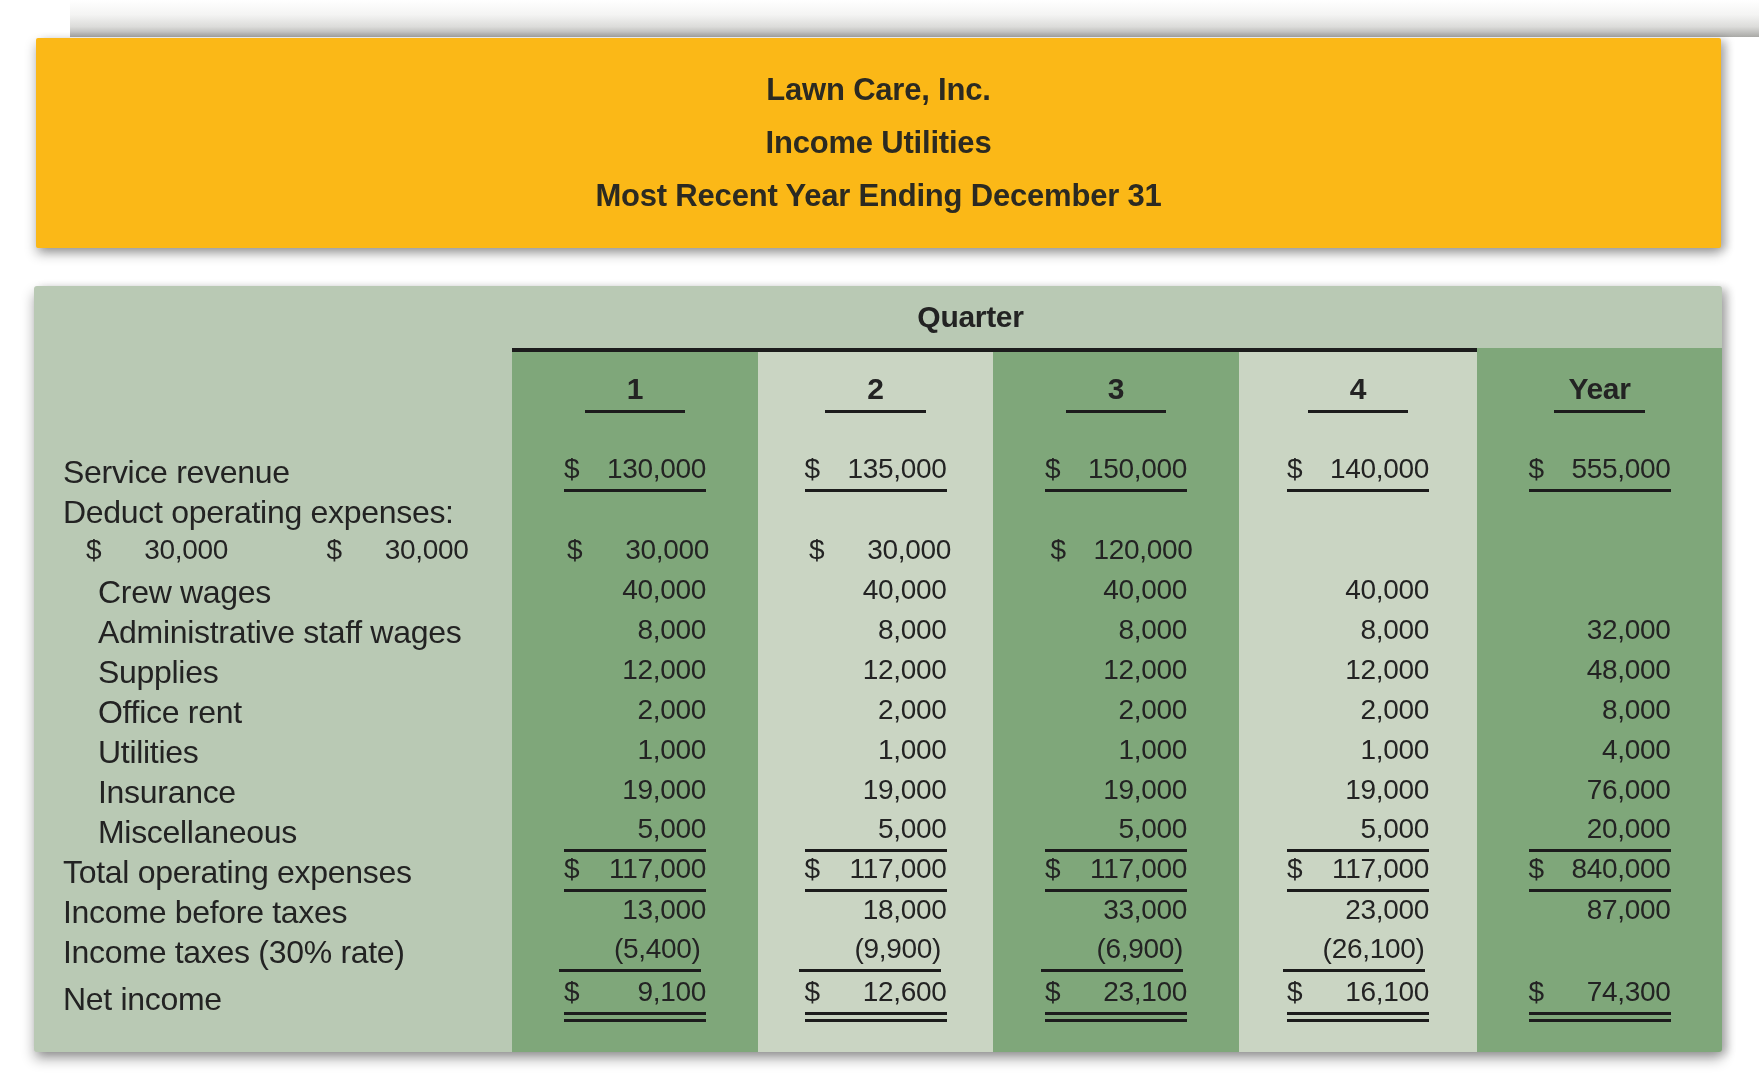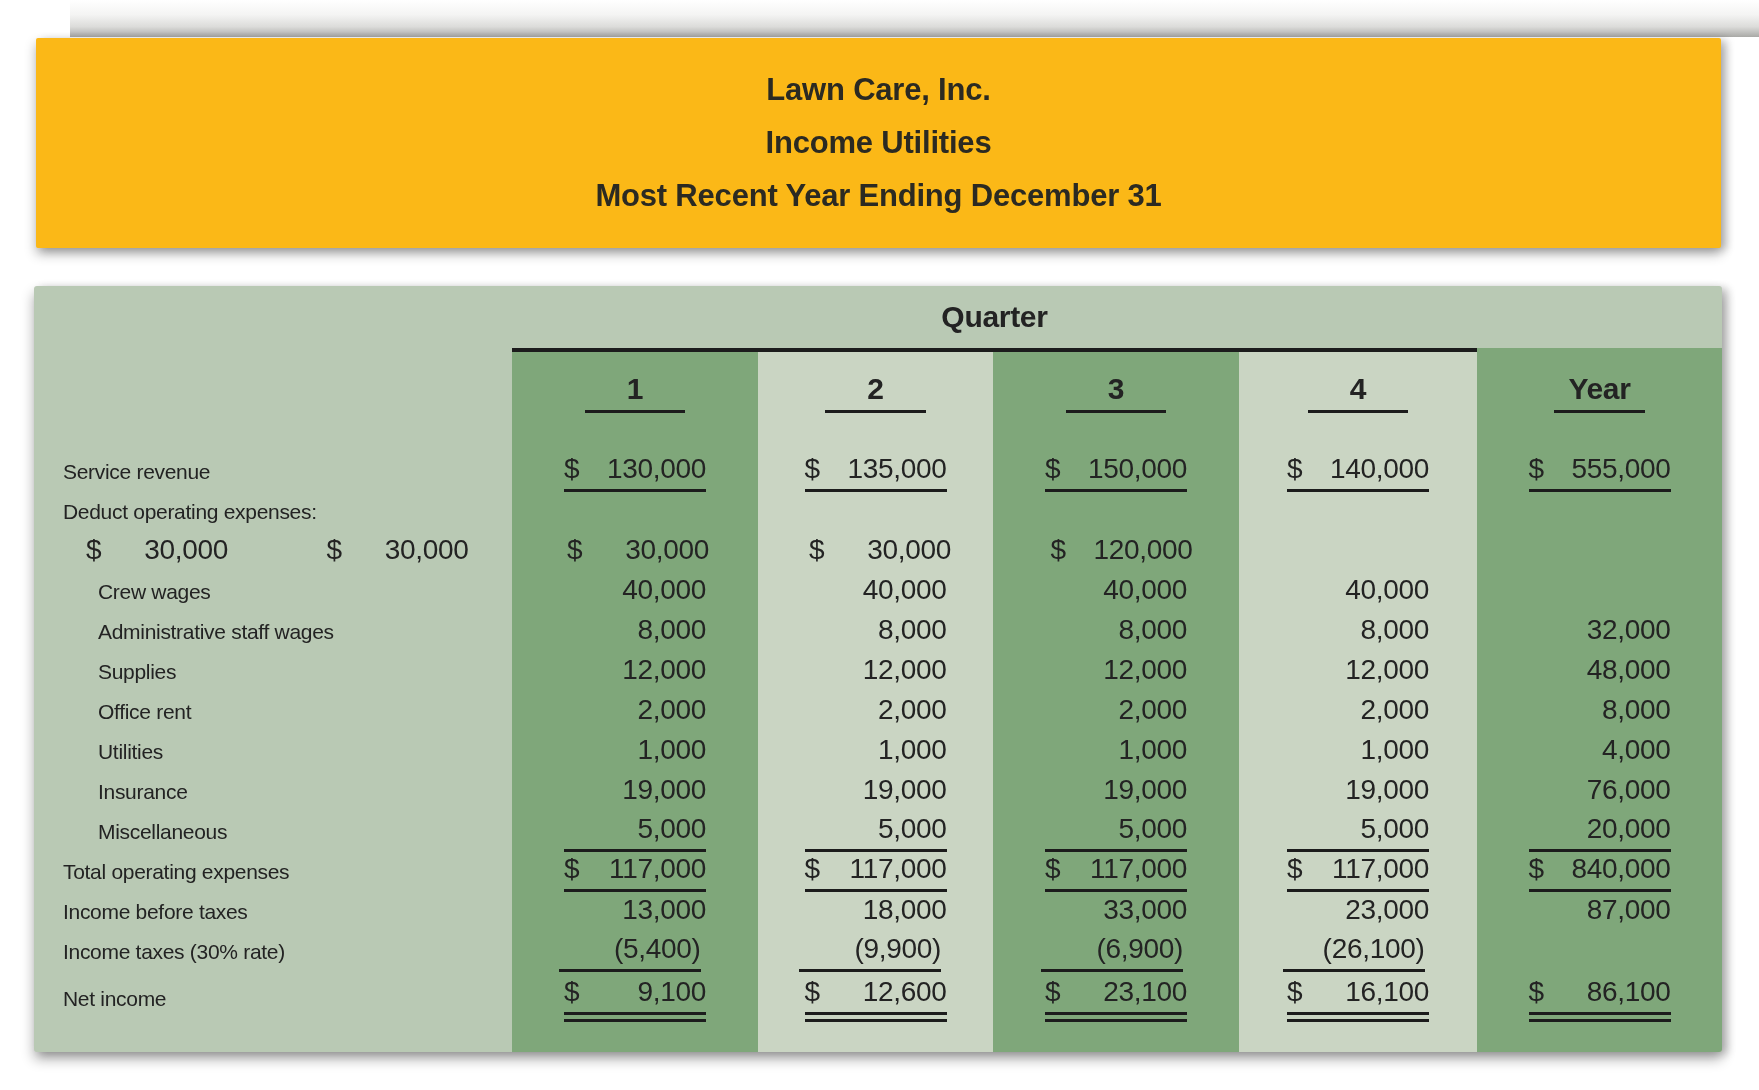--- a/index.html
+++ b/index.html
@@ -29,40 +29,40 @@
 
   .band{position:absolute;top:62px;bottom:0;}
   .band.dark{background:var(--c-dark);}
   .band.light{background:var(--c-light);}
   .band.q1{left:478px;width:246px;}
   .band.q2{left:724px;width:235px;}
   .band.q3{left:959px;width:246px;}
   .band.q4{left:1205px;width:238px;}
   .band.yr{left:1443px;width:245px;}
 
-  .quarter-head{position:absolute;left:478px;top:0;width:965px;height:62px;
+  .quarter-head{position:absolute;left:454px;top:0;width:965px;height:62px;
     display:flex;align-items:center;justify-content:center;
     font-weight:bold;font-size:30px;letter-spacing:-0.3px;}
   .quarter-line{position:absolute;left:478px;top:62px;width:965px;height:4px;background:var(--c-rule);}
 
   .grid{position:absolute;inset:0;padding-top:66px;box-sizing:border-box;}
   .hrow,.row{display:flex;}
   .hrow{height:100px;}
   .row{height:40px;}
   .row.last-row{height:54px;}
   .c0{width:478px;} .c1{width:246px;} .c2{width:235px;} .c3{width:246px;}
   .c4{width:238px;} .c5{width:245px;}
 
   .colhead{display:flex;justify-content:center;align-items:flex-start;padding-top:20px;box-sizing:border-box;}
   .colhead .ch{font-weight:bold;font-size:30px;line-height:34px;
     border-bottom:3px solid var(--c-rule);padding:0 42px 4px 42px;text-align:center;letter-spacing:-0.3px;}
   .colhead.yearhead .ch{padding:0 14px 4px 14px;}
 
   .lbl{display:flex;align-items:center;padding-left:29px;box-sizing:border-box;
-    font-size:21px;letter-spacing:-0.3px;white-space:nowrap;}
+    font-size:32px;letter-spacing:-0.3px;white-space:nowrap;}
   .lbl.indent{padding-left:64px;}
 
   .cell{display:flex;align-items:center;justify-content:center;box-sizing:border-box;}
   .val{width:142px;display:flex;justify-content:space-between;align-items:baseline;
     font-size:28px;letter-spacing:-0.3px;padding-bottom:4px;}
   .val .num{margin-left:auto;}
   .val.ul-single{border-bottom:3px solid var(--c-rule);}
   .val.ul-double{border-bottom:10px double var(--c-rule);}
 </style>
 </head>
@@ -489,19 +489,19 @@
           </div>
     <div class="c4 cell">
             <div class="val ul-double">
               <span class="cur">$</span>
               <span class="num">16,100</span>
             </div>
           </div>
     <div class="c5 cell">
             <div class="val ul-double">
               <span class="cur">$</span>
-              <span class="num">86,100</span>
+              <span class="num">74,300</span>
             </div>
           </div>
   </div>
 </div>
   </div>
 </div>
 
 </body></html>

